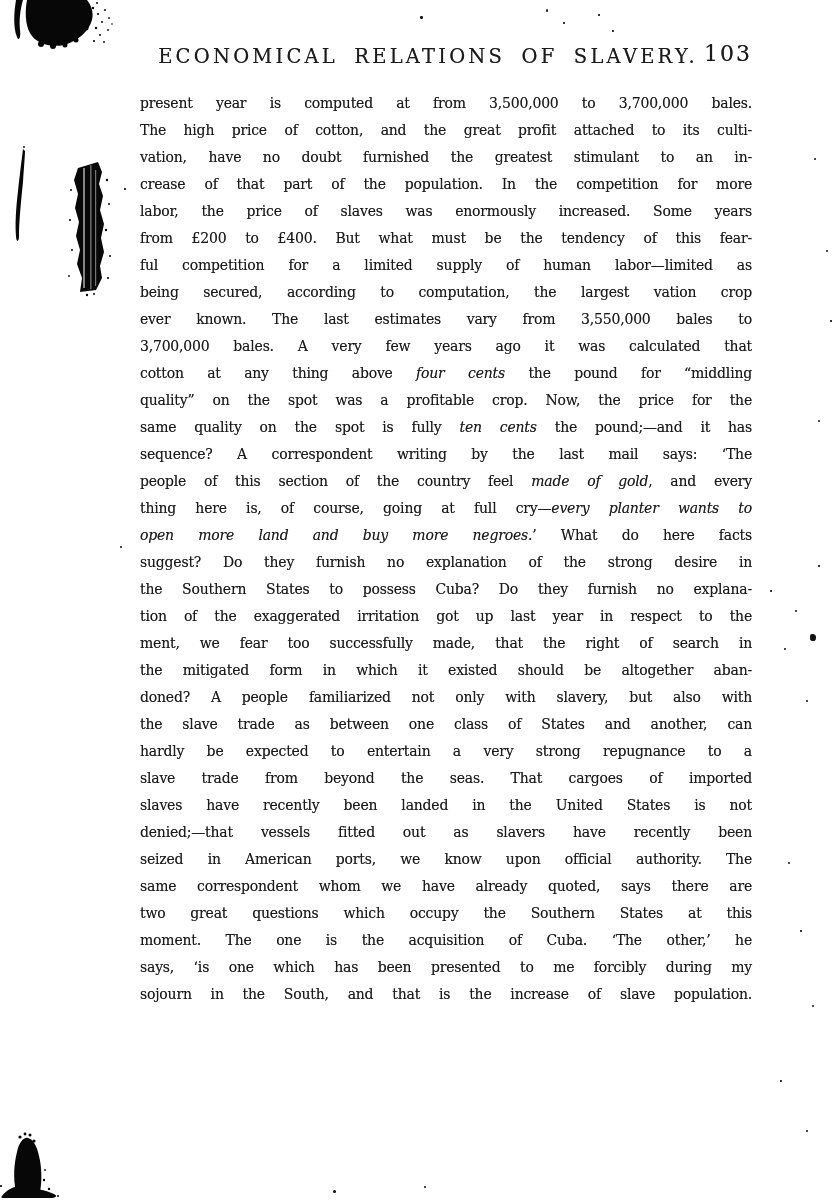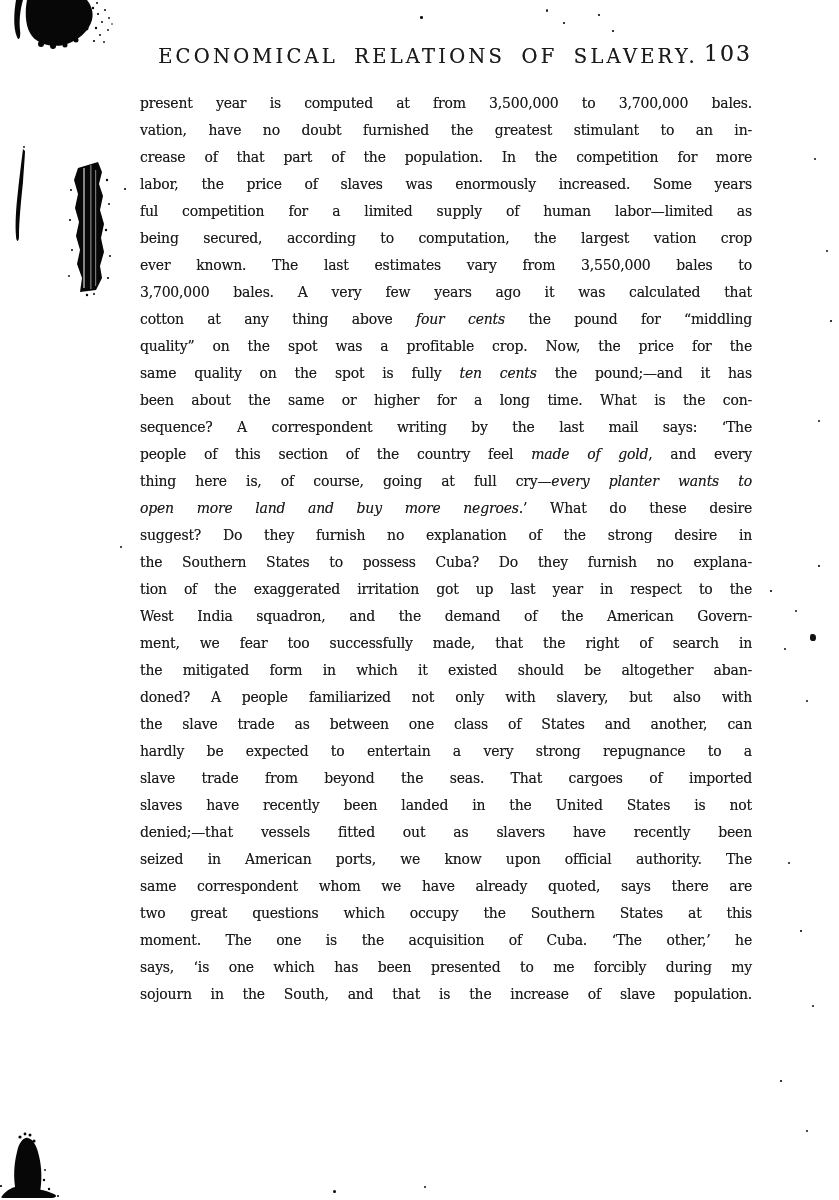--- a/index.html
+++ b/index.html
@@ -37,39 +37,39 @@
 
 <div class="page">
 
   <header class="running-head">
     <span class="title">ECONOMICAL RELATIONS OF SLAVERY.</span>
     <span class="pagenum">103</span>
   </header>
 
   <main class="text-block">
       <div class="line"><span>present year is computed at from 3,500,000 to 3,700,000 bales.</span></div>
+      <div class="line"><span>The high price of cotton, and the great profit attached to its culti-</span></div>
       <div class="line"><span>vation, have no doubt furnished the greatest stimulant to an in-</span></div>
       <div class="line"><span>crease of that part of the population.  In the competition for more</span></div>
       <div class="line"><span>labor, the price of slaves was enormously increased.  Some years</span></div>
+      <div class="line"><span>from £200 to £400.  But what must be the tendency of this fear-</span></div>
       <div class="line"><span>ful competition for a limited supply of human labor—limited as</span></div>
       <div class="line"><span>being secured, according to computation, the largest vation crop</span></div>
       <div class="line"><span>ever known.  The last estimates vary from 3,550,000 bales to</span></div>
       <div class="line"><span>3,700,000 bales.  A very few years ago it was calculated that</span></div>
       <div class="line"><span>cotton at any thing above </span><span class="it">four cents</span><span> the pound for “middling</span></div>
       <div class="line"><span>quality” on the spot was a profitable crop.  Now, the price for the</span></div>
       <div class="line"><span>same quality on the spot is fully </span><span class="it">ten cents</span><span> the pound;—and it has</span></div>
-      <div class="line"><span>been about the same or higher for a long time.  What is the con-</span></div>
       <div class="line"><span>sequence?  A correspondent writing by the last mail says: ‘The</span></div>
       <div class="line"><span>people of this section of the country feel </span><span class="it">made of gold</span><span>, and every</span></div>
       <div class="line"><span>thing here is, of course, going at full cry—</span><span class="it">every planter wants to</span></div>
-      <div class="line"><span class="it">open more land and buy more negroes.</span><span>’  What do these desire</span></div>
+      <div class="line"><span class="it">open more land and buy more negroes.</span><span>’  What do here facts</span></div>
       <div class="line"><span>suggest?  Do they furnish no explanation of the strong desire in</span></div>
       <div class="line"><span>the Southern States to possess Cuba?  Do they furnish no explana-</span></div>
       <div class="line"><span>tion of the exaggerated irritation got up last year in respect to the</span></div>
-      <div class="line"><span>West India squadron, and the demand of the American Govern-</span></div>
       <div class="line"><span>ment, we fear too successfully made, that the right of search in</span></div>
       <div class="line"><span>the mitigated form in which it existed should be altogether aban-</span></div>
       <div class="line"><span>doned?  A people familiarized not only with slavery, but also with</span></div>
       <div class="line"><span>the slave trade as between one class of States and another, can</span></div>
       <div class="line"><span>hardly be expected to entertain a very strong repugnance to a</span></div>
       <div class="line"><span>slave trade from beyond the seas.  That cargoes of imported</span></div>
       <div class="line"><span>slaves have recently been landed in the United States is not</span></div>
       <div class="line"><span>denied;—that vessels fitted out as slavers have recently been</span></div>
       <div class="line"><span>seized in American ports, we know upon official authority.  The</span></div>
       <div class="line"><span>same correspondent whom we have already quoted, says there are</span></div>

